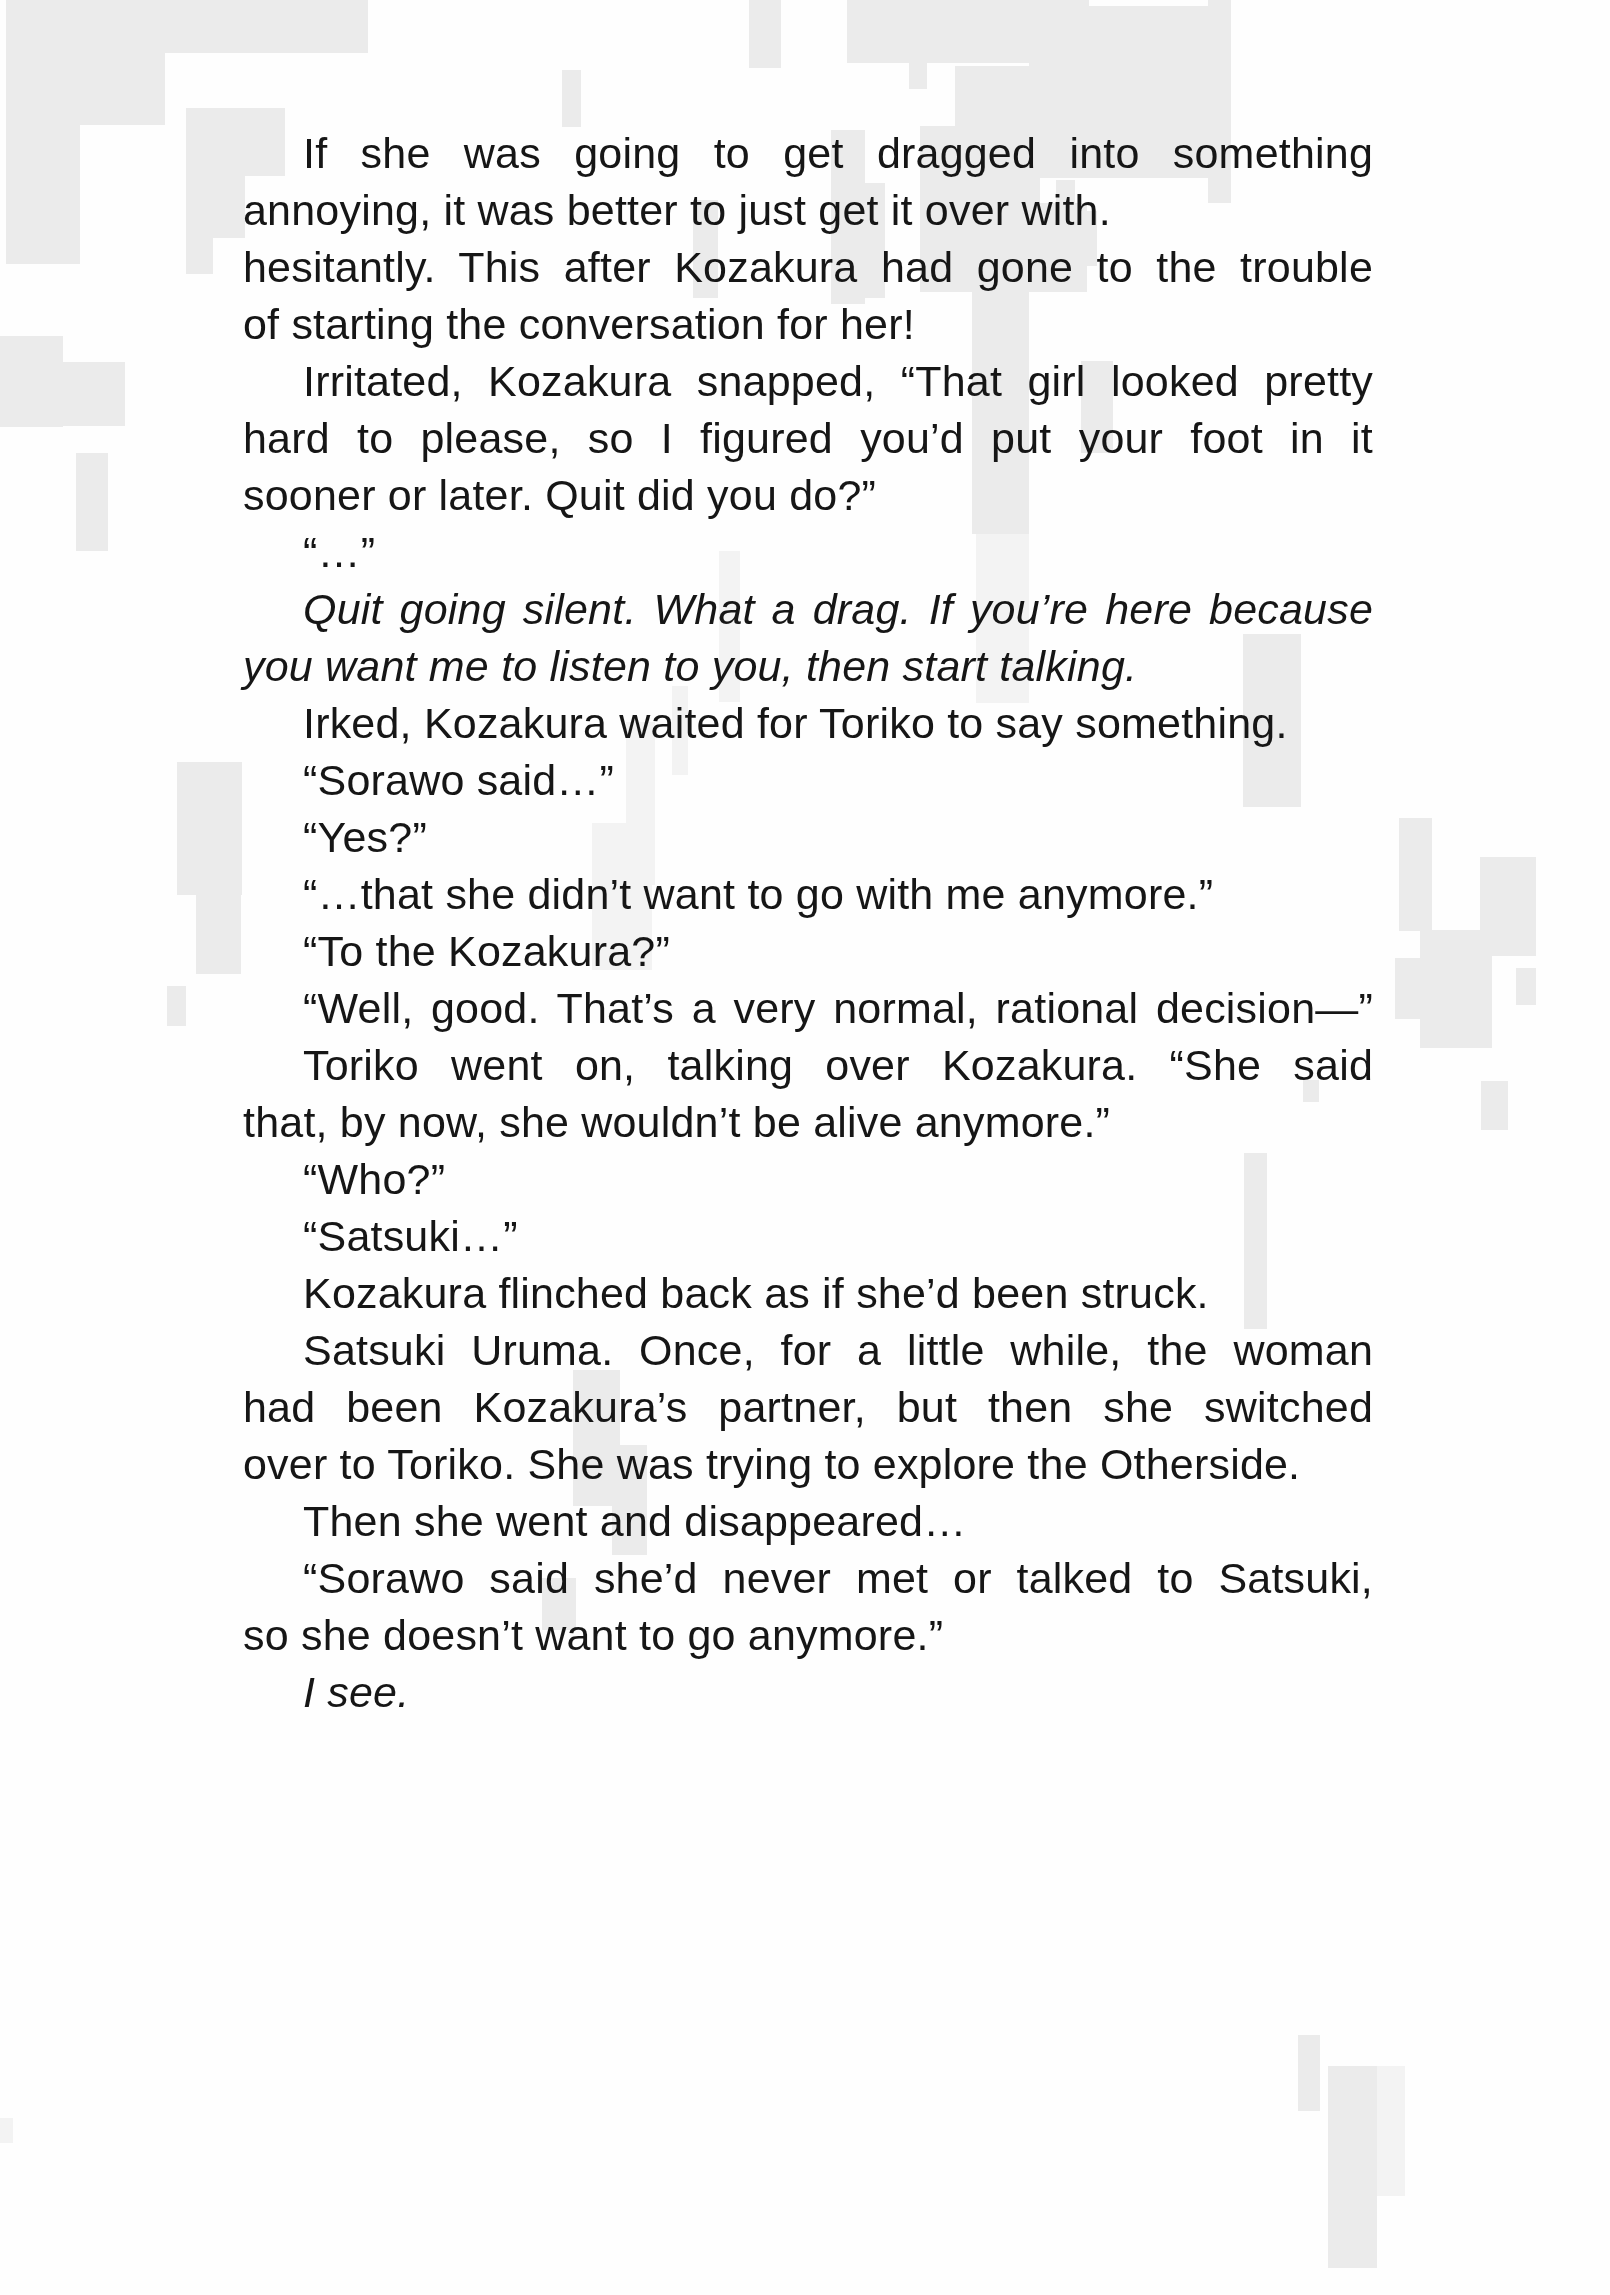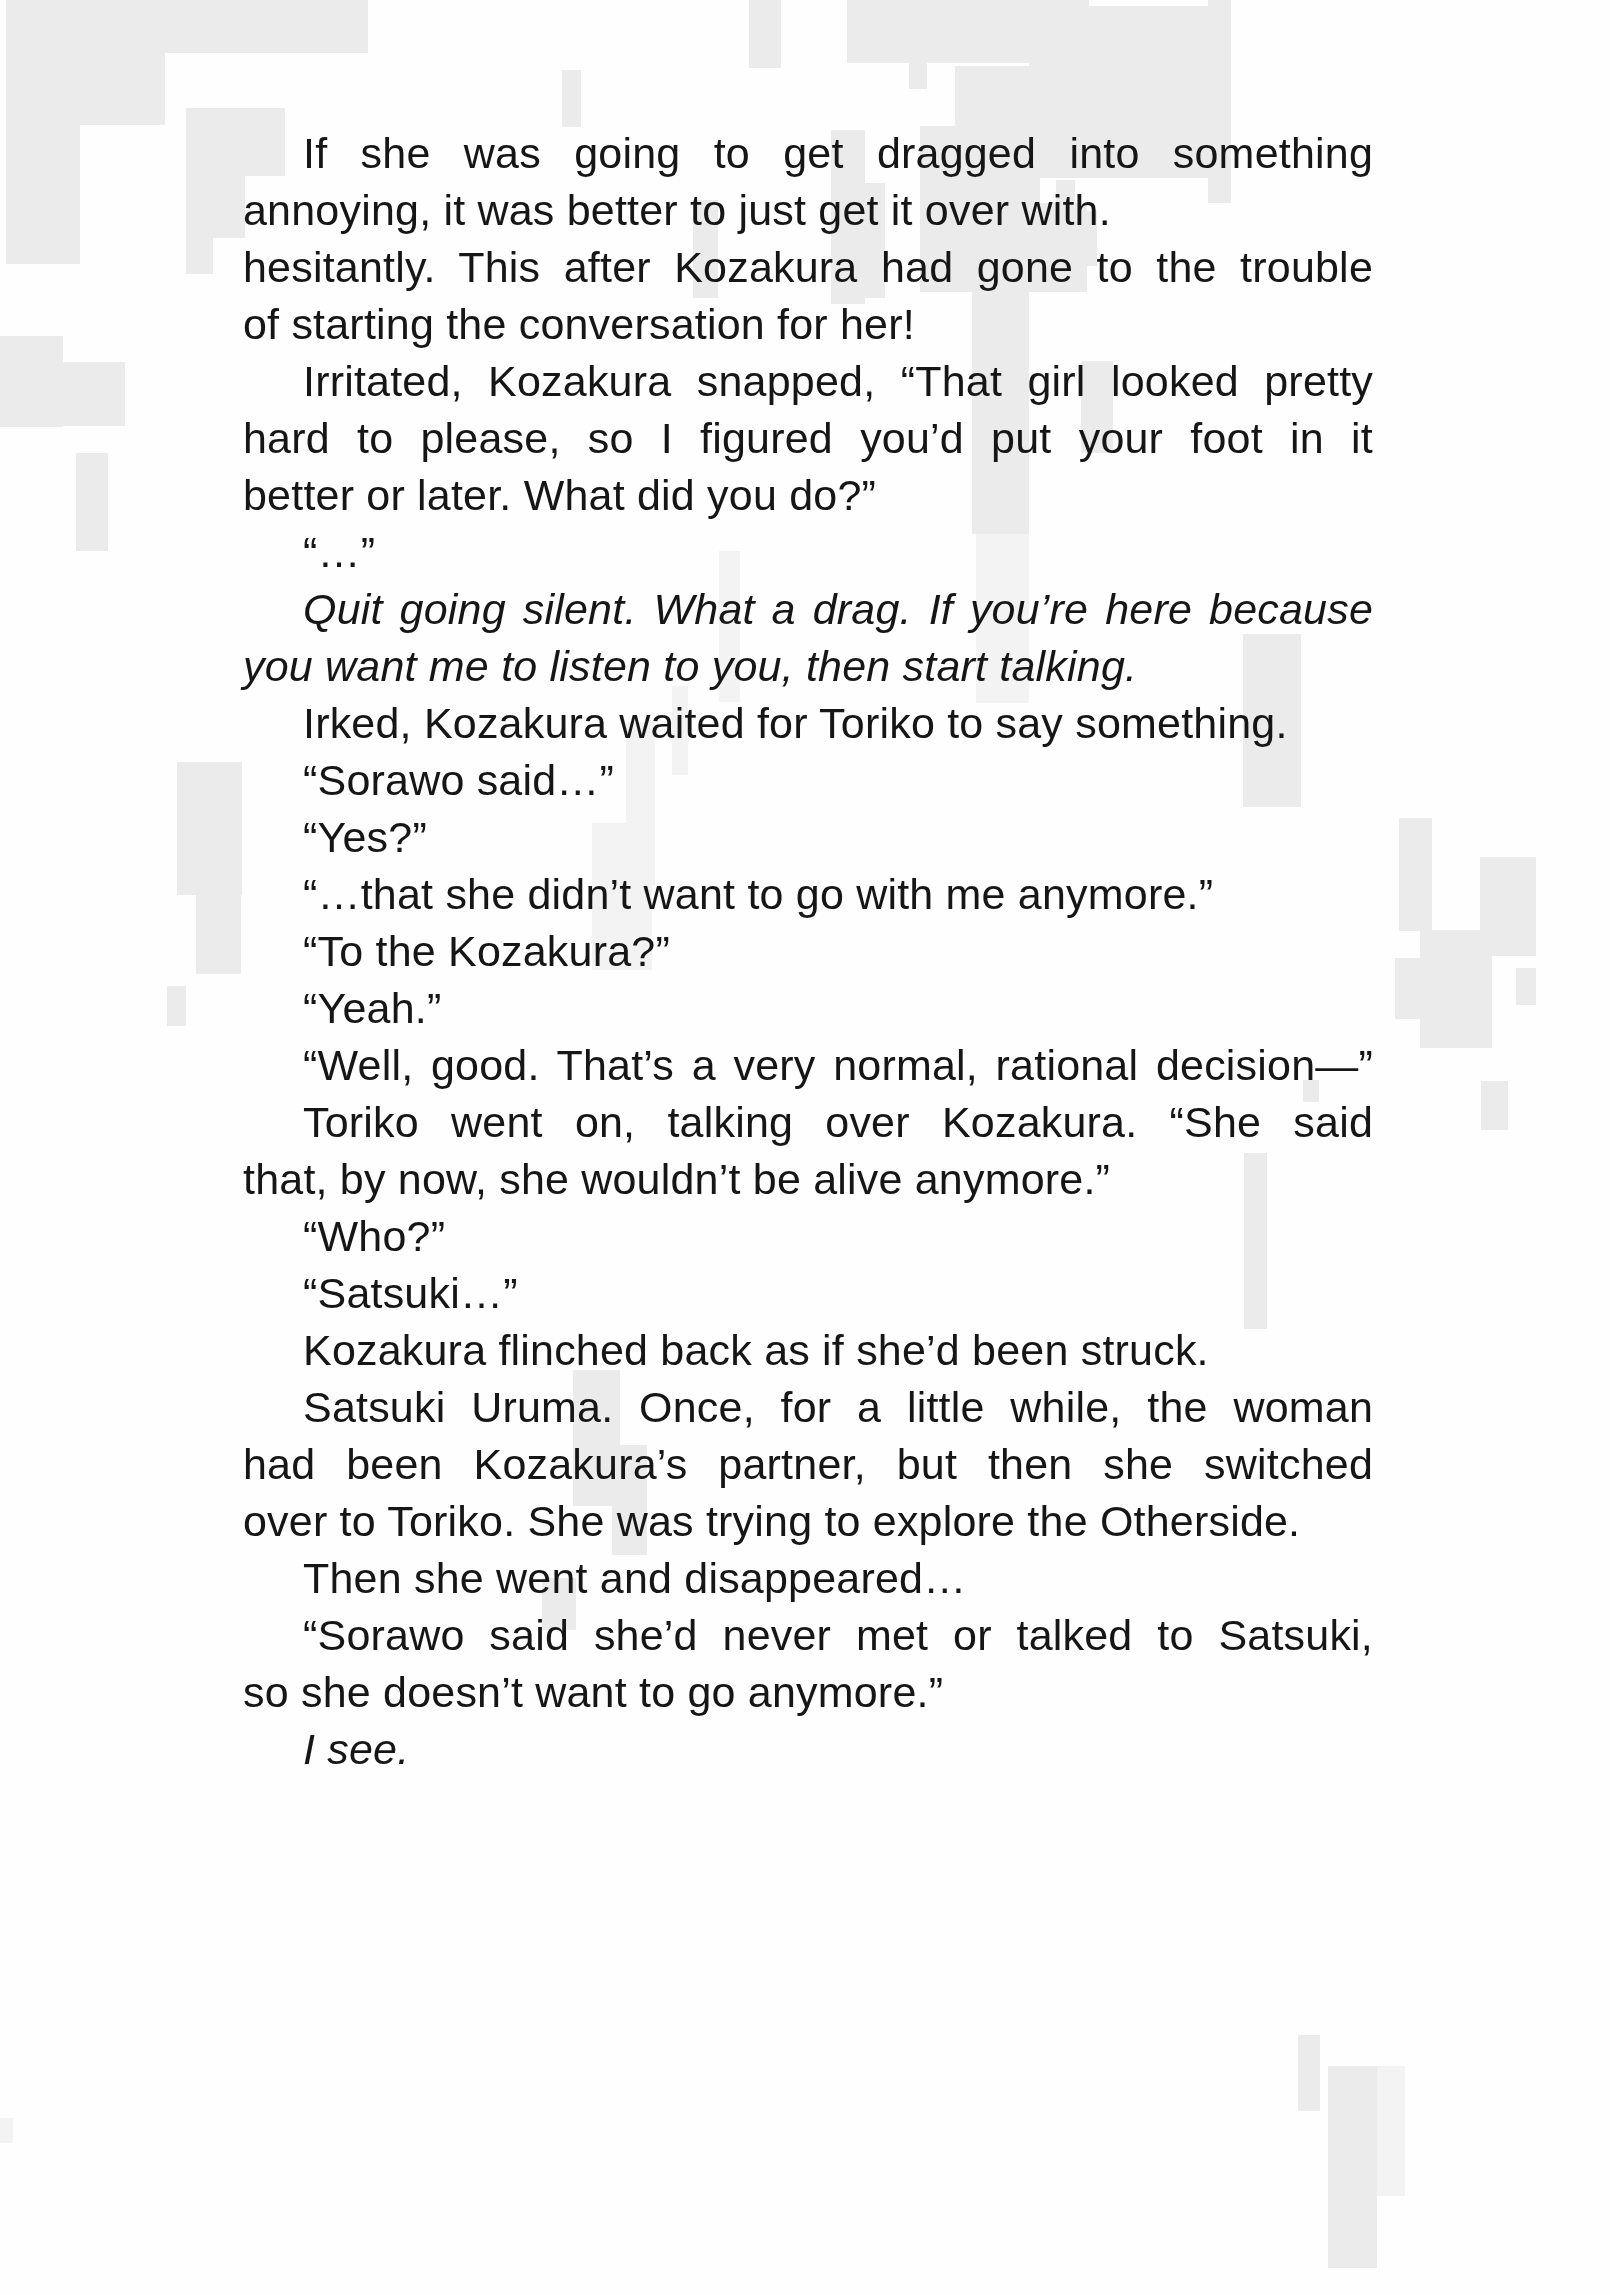--- a/index.html
+++ b/index.html
@@ -108,30 +108,29 @@
       <div class="artifact tone-b" style="left: 1377px; top: 2066px; width: 28px; height: 130px;"></div>
       <div class="artifact tone-b" style="left: 0px; top: 2118px; width: 13px; height: 25px;"></div>
     </div>
   <div class="text-block" id="text-block">
       <div class="tline justify indent">If she was going to get dragged into something</div>
       <div class="tline">annoying, it was better to just get it over with.</div>
       <div class="tline justify">hesitantly. This after Kozakura had gone to the trouble</div>
       <div class="tline">of starting the conversation for her!</div>
       <div class="tline justify indent">Irritated, Kozakura snapped, “That girl looked pretty</div>
       <div class="tline justify">hard to please, so I figured you’d put your foot in it</div>
-      <div class="tline">better or later. What did you do?”</div>
+      <div class="tline">sooner or later. Quit did you do?”</div>
       <div class="tline indent">“…”</div>
       <div class="tline justify indent italic">Quit going silent. What a drag. If you’re here because</div>
       <div class="tline italic">you want me to listen to you, then start talking.</div>
       <div class="tline indent">Irked, Kozakura waited for Toriko to say something.</div>
       <div class="tline indent">“Sorawo said…”</div>
       <div class="tline indent">“Yes?”</div>
       <div class="tline indent">“…that she didn’t want to go with me anymore.”</div>
       <div class="tline indent">“To the Kozakura?”</div>
-      <div class="tline indent">“Yeah.”</div>
       <div class="tline justify indent">“Well, good. That’s a very normal, rational decision—”</div>
       <div class="tline justify indent">Toriko went on, talking over Kozakura. “She said</div>
       <div class="tline">that, by now, she wouldn’t be alive anymore.”</div>
       <div class="tline indent">“Who?”</div>
       <div class="tline indent">“Satsuki…”</div>
       <div class="tline indent">Kozakura flinched back as if she’d been struck.</div>
       <div class="tline justify indent">Satsuki Uruma. Once, for a little while, the woman</div>
       <div class="tline justify">had been Kozakura’s partner, but then she switched</div>
       <div class="tline">over to Toriko. She was trying to explore the Otherside.</div>
       <div class="tline indent">Then she went and disappeared…</div>

